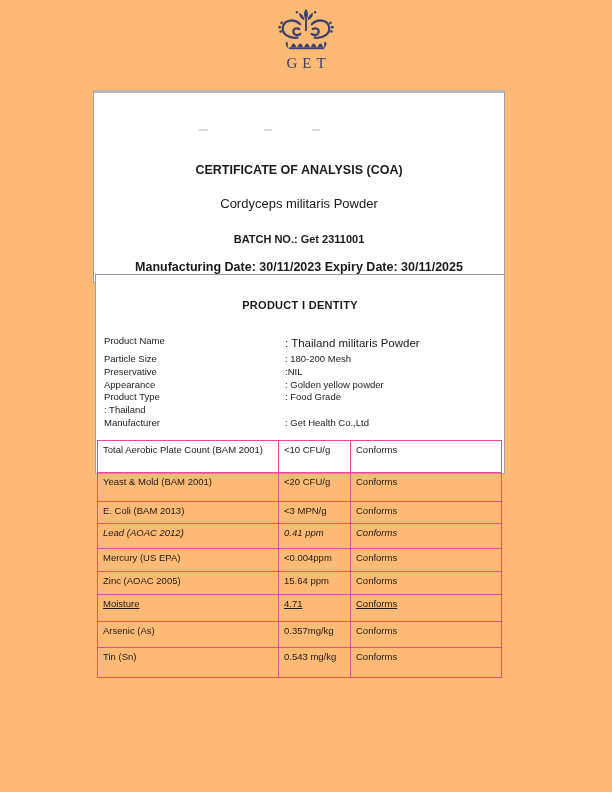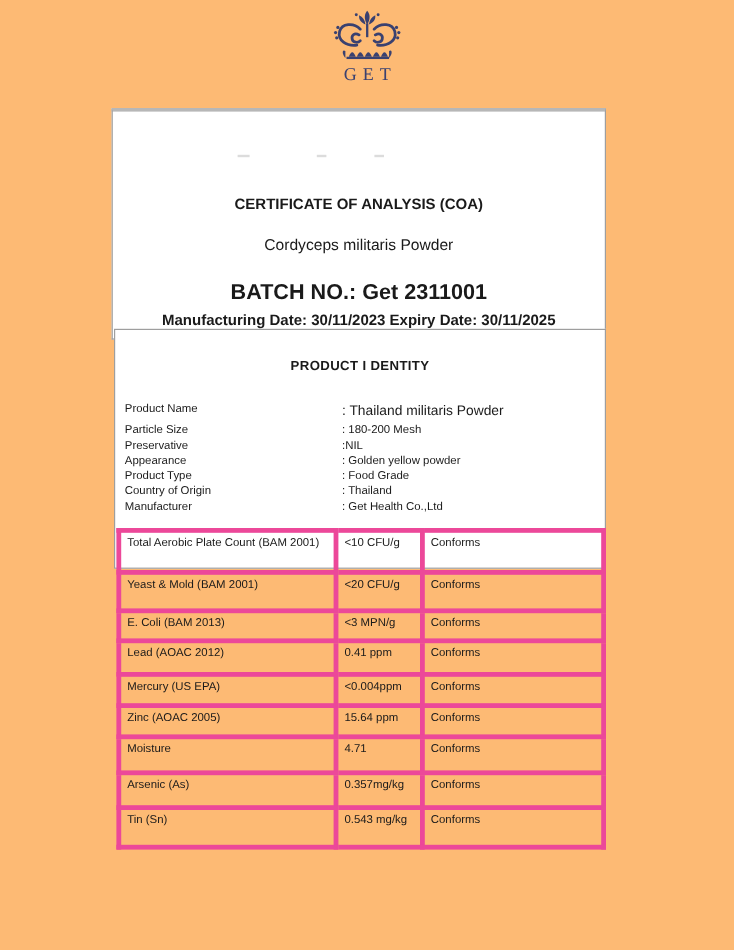--- a/index.html
+++ b/index.html
@@ -52,21 +52,21 @@
   .mark-3 { left: 218px; width: 8px; }
 
   .center-line {
     position: absolute;
     left: 0; right: 0;
     text-align: center;
     white-space: nowrap;
   }
   .doc-title   { top: 70px;  font-size: 12.5px; font-weight: 700; }
   .doc-product { top: 103px; font-size: 13px;   font-weight: 400; }
-  .doc-batch   { top: 140px; font-size: 18px; font-weight: 700; }
+  .doc-batch   { top: 140px; font-size: 11px; font-weight: 700; }
   .doc-dates   { top: 167px; font-size: 12.5px; font-weight: 700; }
 
   .identity-box {
     left: 95px; top: 274px;
     width: 410px; height: 200px;
     border: 1px solid #9e9e9e;
   }
   .identity-heading {
     position: absolute;
     top: 24px; left: 0; right: 0;
@@ -87,35 +87,35 @@
 
   
   .test-table {
     position: absolute;
     left: 97px; top: 440px;
     width: 404px;
     border-collapse: collapse;
     table-layout: fixed;
   }
   .test-table td {
-    border: 4px solid #ec4899;
+    border: 1px solid #ec4899;
     vertical-align: top;
     padding: 3px 4px 2px 5px;
     font-size: 9.5px;
     line-height: 1.2;
     overflow: hidden;
     white-space: nowrap;
   }
   .test-table tr:nth-child(1) td { height: 26px; }
   .test-table tr:nth-child(2) td { height: 23px; }
   .test-table tr:nth-child(3) td { height: 16px; }
-  .test-table tr:nth-child(4) td { height: 19px; }
+  .test-table tr:nth-child(4) td { height: 19px; font-style: italic; }
   .test-table tr:nth-child(5) td { height: 17px; }
   .test-table tr:nth-child(6) td { height: 17px; }
-  .test-table tr:nth-child(7) td { height: 21px; }
+  .test-table tr:nth-child(7) td { height: 21px; text-decoration: underline; }
   .test-table tr:nth-child(8) td { height: 20px; margin-top: 19px; }
   .test-table tr:nth-child(9) td { height: 24px; }
 </style>
 </head>
 <body>
 
 <div class="page">
 
   <div class="logo-wrap">
     <svg class="logo-emblem" width="62" height="46" viewBox="0 0 64 48" xmlns="http://www.w3.org/2000/svg">
@@ -184,21 +184,20 @@
       </div>
       <div class="id-row">
         <span class="lbl">Appearance</span>
         <span class="val">: Golden yellow powder</span>
       </div>
       <div class="id-row">
         <span class="lbl">Product Type</span>
         <span class="val">: Food Grade</span>
       </div>
       <div class="id-row">
-        <span class="lbl">Country of Origin</span>
         <span class="val">: Thailand</span>
       </div>
       <div class="id-row">
         <span class="lbl">Manufacturer</span>
         <span class="val">: Get Health Co.,Ltd</span>
       </div>
     </div>
   </div>
 
   <table class="test-table">

